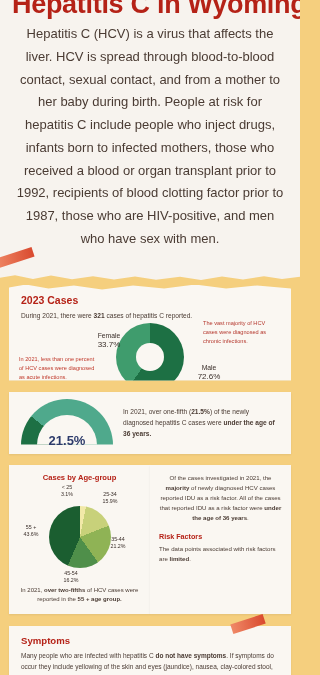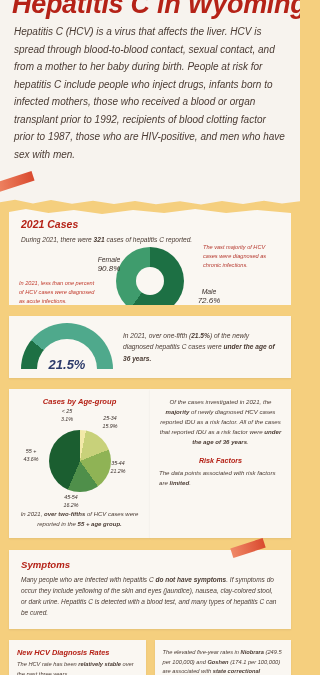--- a/index.html
+++ b/index.html
@@ -3,36 +3,36 @@
 <meta charset="utf-8">
 <style>
   html,body{margin:0;padding:0;}
   body{
     width:300px;height:675px;overflow:hidden;
     background:#f5cf7e;
     font-family:"Liberation Sans", sans-serif;
     color:#3a2f2a;
     position:relative;
   }
-  .page{position:relative;width:300px;height:658px;font-style:italic;}
+  .page{position:relative;width:300px;height:658px;}
 
   
   .hero{
     position:relative;background:#f7f3ee;padding:0 12px 14px;
     overflow:hidden;
   }
   .title{
     font-size:27px;font-weight:bold;color:#b52217;
     text-align:center;letter-spacing:-.3px;
     margin:0;padding:0;line-height:1;
     position:relative;top:-9px;white-space:nowrap;
   }
   .intro{
-    font-size:10px;line-height:1.75;color:#4a3b33;
-    margin:-4px 2px 16px;
+    font-size:13px;line-height:1.75;text-align:center;color:#4a3b33;
+    margin:-4px 2px 4px;
   }
   .tornedge{
     height:16px;background:#f7f3ee;position:relative;
   }
   .tornedge:after{
     content:"";position:absolute;left:0;right:0;top:4px;height:14px;
     background:#f5cf7e;
     clip-path:polygon(0 38%,5% 20%,11% 46%,17% 22%,24% 48%,31% 26%,38% 50%,45% 28%,52% 52%,60% 30%,67% 54%,74% 28%,81% 50%,88% 26%,94% 46%,100% 30%,100% 100%,0 100%);
   }
   .ribbon{position:absolute;width:40px;height:10px;background:linear-gradient(100deg,#f08a68,#d9492e);transform:rotate(-18deg);}
@@ -84,21 +84,21 @@
   #cases36 .txt{flex:1;}
 
   
   .two{display:flex;margin:11px 9px 0;}
   .two > .card{margin:0;flex:1;padding:8px 9px 9px;box-sizing:border-box;}
   .ctitle{font-size:7.6px;font-weight:bold;color:#b52217;text-align:center;margin:0 0 2px;}
   .pie-area{position:relative;height:100px;}
   .pie{position:absolute;left:50%;top:22px;transform:translateX(-50%);width:62px;height:62px;border-radius:50%;}
   .plabel{position:absolute;font-size:5.3px;text-align:center;color:#3a2f2a;line-height:1.45;}
   .caption{font-size:6px;line-height:1.6;text-align:center;color:#4a3b33;margin-top:2px;}
-  .subhead{font-size:7.2px;font-weight:bold;color:#b52217;text-align:center;margin:9px 0 3px;}
+  .subhead{font-size:7.2px;font-weight:bold;color:#b52217;text-align:left;margin:9px 0 3px;}
   .idu-txt{font-size:6.1px;line-height:1.65;text-align:center;color:#4a3b33;}
   .rf-txt{font-size:6.1px;line-height:1.65;color:#4a3b33;}
 
   
   #symptoms{margin:12px 9px 0;padding:9px 12px 11px;}
 
   
   .bottom{display:flex;gap:9px;margin:11px 9px 0;}
   .bottom > .card{margin:0;flex:1;padding:8px 8px 8px;box-sizing:border-box;}
   .mini-h{font-size:7.4px;font-weight:bold;color:#b52217;margin:0 0 3px;}
@@ -119,29 +119,29 @@
 
   <div class="hero">
     <h1 class="title">Hepatitis C in Wyoming</h1>
     <p class="intro">Hepatitis C (HCV) is a virus that affects the liver. HCV is spread through blood-to-blood contact, sexual contact, and from a mother to her baby during birth. People at risk for hepatitis C include people who inject drugs, infants born to infected mothers, those who received a blood or organ transplant prior to 1992, recipients of blood clotting factor prior to 1987, those who are HIV-positive, and men who have sex with men.</p>
   </div>
   <div class="tornedge">
     <span class="ribbon" style="left:-6px;top:-16px;"></span>
   </div>
 
   <div class="card torn-top" id="cases2021">
-    <h2 class="sec">2021 Cases</h2>
+    <h2 class="sec">2023 Cases</h2>
     <div class="body-txt">
       <span>During 2021, there were </span><b>321</b><span> cases of hepatitis C  reported.</span>
     </div>
     <div class="donut-wrap">
       <div class="donut" style="background:conic-gradient(#1d7044 0deg 215.3deg,#3f9c6d 215.3deg 360deg);"></div>
       <div class="lbl" style="left:66px;top:8px;width:44px;">
         <div>Female</div>
-        <div class="big">90.8%</div>
+        <div class="big">33.7%</div>
       </div>
       <div class="lbl" style="left:168px;top:40px;width:40px;">
         <div>Male</div>
         <div class="big">72.6%</div>
       </div>
       <div class="note red" style="left:-2px;top:32px;">In 2021, less than one percent of HCV cases were diagnosed as acute infections.</div>
       <div class="note" style="right:-2px;top:-4px;color:#b5382e;">The vast majority of HCV cases were diagnosed as chronic infections.</div>
     </div>
   </div>
 

